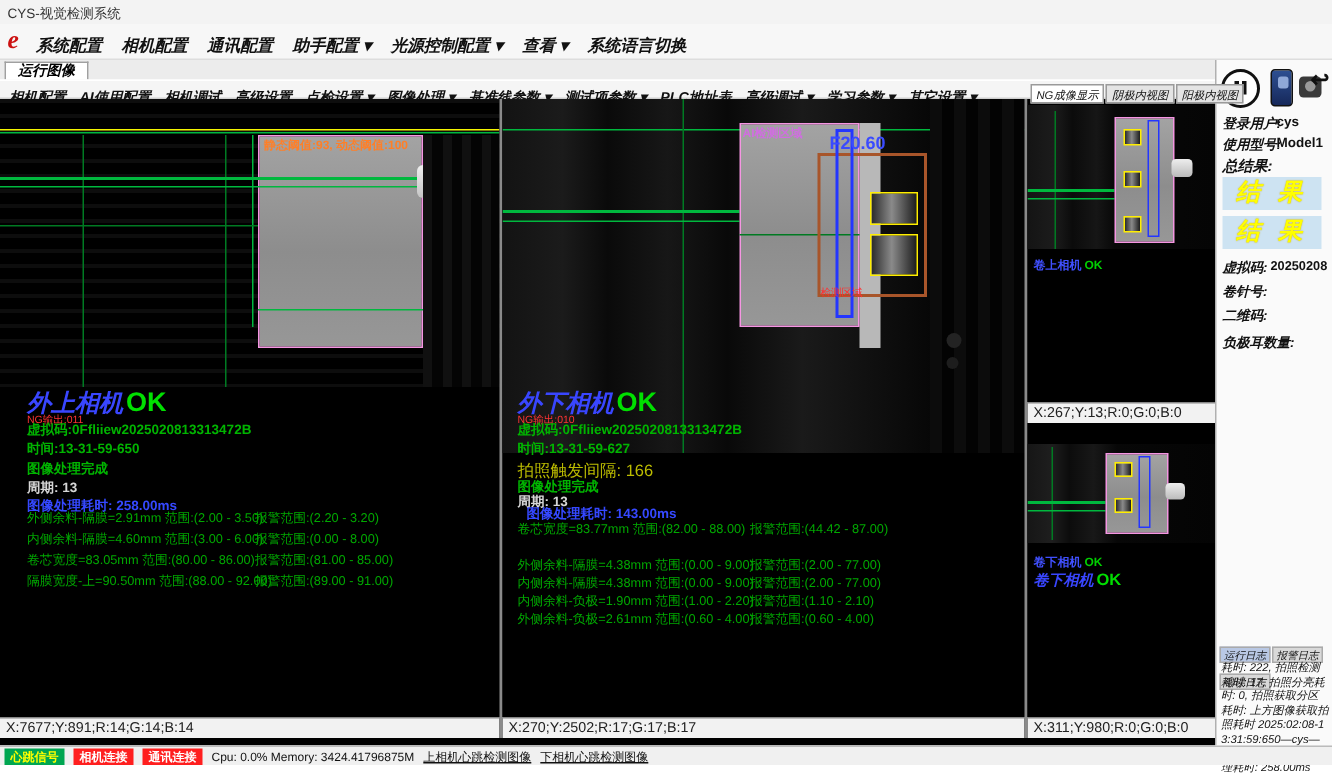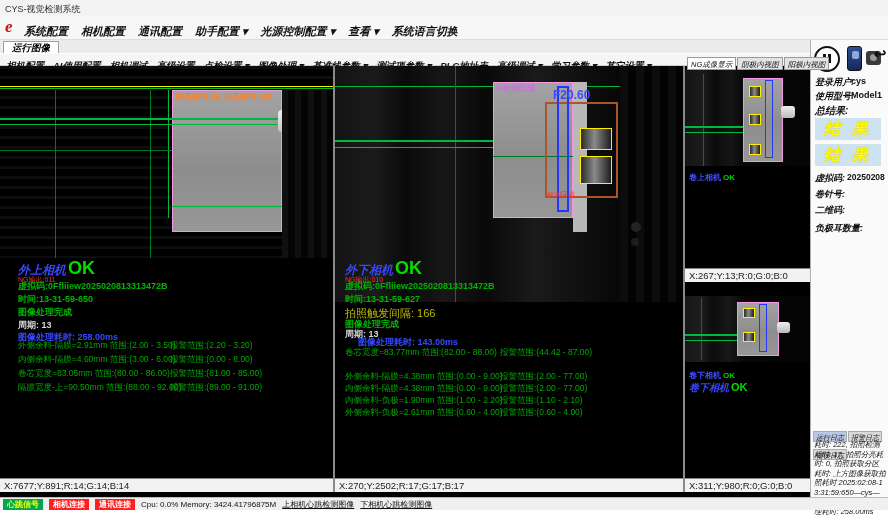--- a/index.html
+++ b/index.html
@@ -33,21 +33,21 @@
   .gld{position:absolute;background:#007a22}
   .yl{position:absolute;background:#f4f400}
   .pinkbox{position:absolute;border:1px solid #f596e2}
   .bluebox{position:absolute;border:1px solid #2436ff}
   .brownbox{position:absolute;border:2px solid #a8552a}
   .yellowbox{position:absolute;border:1px solid #ffee00;background:linear-gradient(90deg,#2b2b2b,#8a8a8a 45%,#1d1d1d)}
   .film{background:linear-gradient(180deg,#a3a3a3,#8d8d8d 55%,#979797)}
   .machL{background:linear-gradient(90deg,#161616 0,#1d1d1d 42px,#0b0b0b 62px,#191919 96px,#090909 132px,#141414 158px,#060606 100%)}
   .bands{background:repeating-linear-gradient(180deg,rgba(255,255,255,.05) 0 3px,rgba(0,0,0,0) 3px 10px)}
   
-  .cam-title{font-family:"Liberation Serif",serif;font-style:italic;font-weight:bold;font-size:12px;color:#3946ff}
+  .cam-title{font-family:"Liberation Serif",serif;font-style:italic;font-weight:bold;font-size:16px;color:#3946ff}
   .cam-ok{font-family:"Liberation Sans",sans-serif;font-style:normal;font-weight:bold;font-size:18px;color:#00e000;margin-left:2px}
   .ng{font-size:7px;color:#ff3434}
   .ln-g{font-size:9px;font-weight:bold;color:#00b400}
   .ln-w{font-size:9px;font-weight:bold;color:#d6d6d6}
   .ln-b{font-size:9px;font-weight:bold;color:#3548ff}
   .ln-y{font-size:11px;font-weight:normal;color:#bcbc00}
   .mrow{position:absolute;left:0;width:100%;height:12px}
   .mval{position:absolute;left:0;font-size:8.5px;color:#00a800}
   .malm{position:absolute;font-size:8.5px;color:#00a800}
   .orange-lbl{font-size:8px;color:#ff7f27;font-weight:bold}
@@ -186,21 +186,21 @@
   </div>
   <div class="t" style="left:10px;top:192px">
     <span class="cam-title">外下相机</span><span class="cam-ok">OK</span>
   </div>
   <div class="t ng" style="left:10px;top:209px">NG输出:010</div>
   <div class="t ln-g" style="left:10px;top:214px">虚拟码:0Ffliiew2025020813313472B</div>
   <div class="t ln-g" style="left:10px;top:227px">时间:13-31-59-627</div>
   <div class="t ln-y" style="left:10px;top:240px">拍照触发间隔: 166</div>
   <div class="t ln-g" style="left:10px;top:252px">图像处理完成</div>
   <div class="t ln-w" style="left:10px;top:262px">周期: 13</div>
-  <div class="t ln-b" style="left:23px;top:270px">图像处理耗时: 143.00ms</div>
+  <div class="t ln-b" style="left:16px;top:270px">图像处理耗时: 143.00ms</div>
   <div class="abs" style="left:10px;top:281px;width:335px;height:80px">
     <div class="mrow" style="top:0">
         <span class="mval">卷芯宽度=83.77mm 范围:(82.00 - 88.00)</span>
         <span class="malm" style="left:155px">报警范围:(44.42 - 87.00)</span>
       </div>
     <div class="mrow" style="top:24px">
         <span class="mval">外侧余料-隔膜=4.38mm 范围:(0.00 - 9.00)</span>
         <span class="malm" style="left:155px">报警范围:(2.00 - 77.00)</span>
       </div>
     <div class="mrow" style="top:36px">

